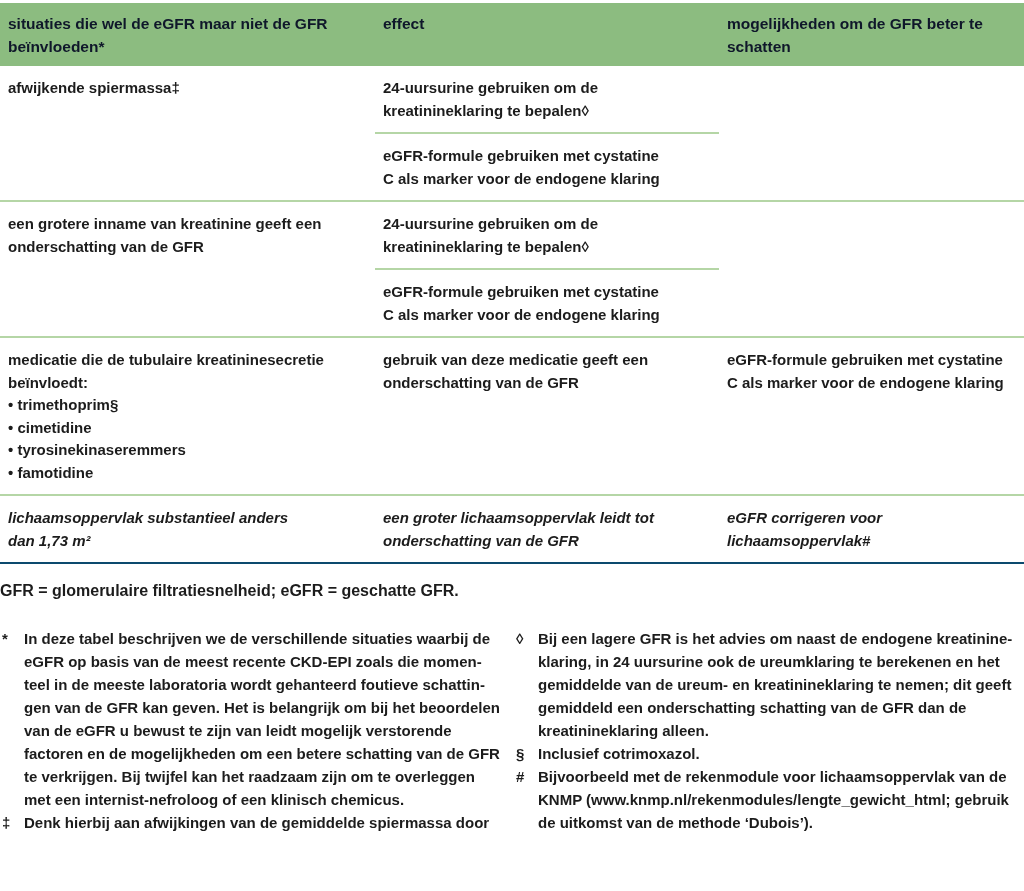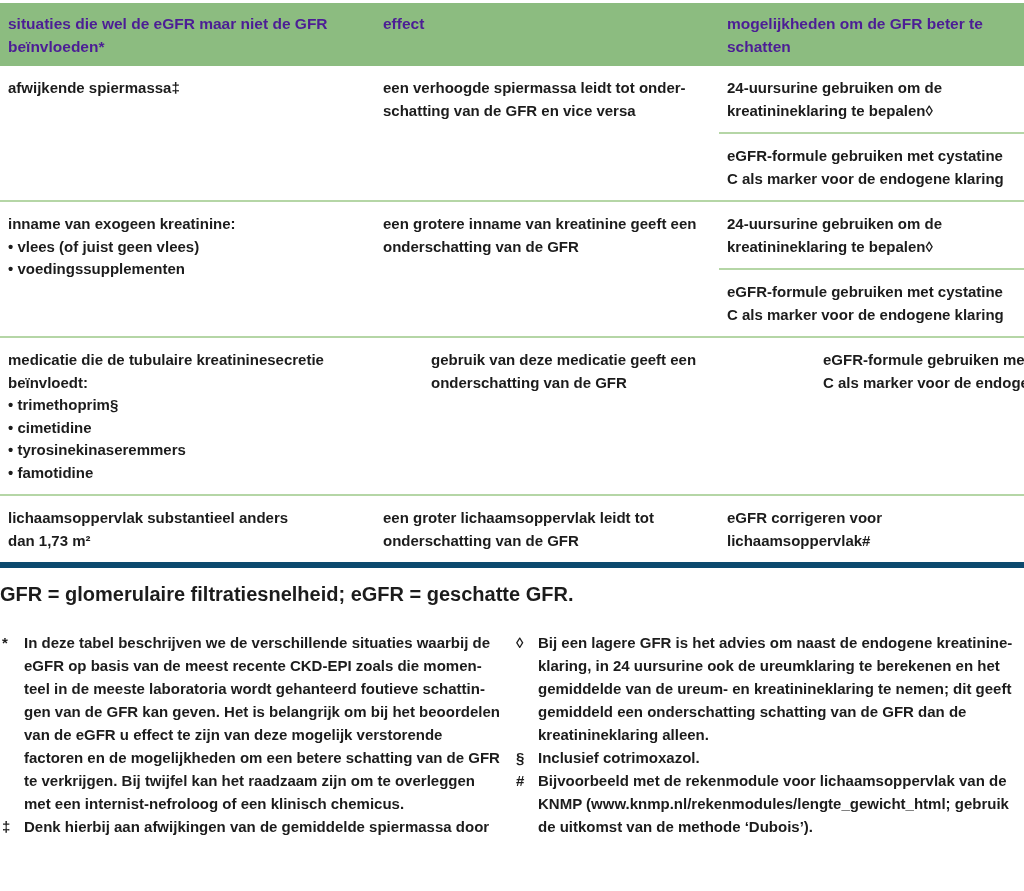--- a/index.html
+++ b/index.html
@@ -8,38 +8,38 @@
     font-family:"Liberation Sans", sans-serif;
     font-weight:bold; color:#1c1c1c;
     -webkit-font-smoothing:antialiased;
   }
   .page { padding-top:3px; }
 
   
   .tbl { width:1024px; }
   .thead {
     display:grid; grid-template-columns:375px 344px 305px;
-    background:#8cbc80; color:#4c1d95;
+    background:#8cbc80; color:#0f172a;
     min-height:62px; box-sizing:border-box;
   }
   .hcell { padding:9px 8px 8px; font-size:15.5px; line-height:23px; }
   .trow {
     display:grid; grid-template-columns:375px 344px 305px;
     box-sizing:border-box; border-top:2px solid #b5d6a6;
   }
   .trow.first { border-top:none; }
-  .trow.last  { border-bottom:6px solid #0c4a6e; }
+  .trow.last  { border-bottom:2px solid #0c4a6e;font-style:italic; }
   .cell { padding:11px 8px 10px; font-size:15px; line-height:22.5px; box-sizing:border-box; }
   .options-cell { padding:0; display:flex; flex-direction:column; }
   .option-cell { padding:11px 8px 10px; font-size:15px; line-height:22.5px; box-sizing:border-box; }
   .option-cell + .option-cell { border-top:2px solid #b5d6a6; }
   .tline { white-space:nowrap; }
 
   
-  .abbrev { margin:15px 0 0 0; font-size:20px; line-height:23px; }
+  .abbrev { margin:15px 0 0 0; font-size:16px; line-height:23px; }
 
   
   .footnotes {
     margin-top:25px;
     display:grid; grid-template-columns:514px 510px;
   }
   .fcol { padding-left:2px; }
   .footnote { display:grid; grid-template-columns:22px 1fr; font-size:15px; line-height:23px; }
   .fn-marker { }
   .fn-lines { }
@@ -60,57 +60,48 @@
         <div class="hcell">
           <div class="tline">mogelijkheden om de GFR beter te</div>
           <div class="tline">schatten</div>
         </div>
       </div>
     <div id="tbody">
         <div class="trow first" style="min-height: 124px;">
           <div class="cell">
             <div class="tline">afwijkende spiermassa‡</div>
           </div>
-          <div class="cell">
-            <div class="tline">een verhoogde spiermassa leidt tot onder-</div>
-            <div class="tline">schatting van de GFR en vice versa</div>
-          </div>
           <div class="cell options-cell">
             <div class="option-cell">
               <div class="tline">24-uursurine gebruiken om de</div>
               <div class="tline">kreatinineklaring te bepalen◊</div>
             </div>
             <div class="option-cell">
               <div class="tline">eGFR-formule gebruiken met cystatine</div>
               <div class="tline">C als marker voor de endogene klaring</div>
             </div>
           </div>
         </div>
         <div class="trow" style="min-height: 122px;">
-          <div class="cell">
-            <div class="tline">inname van exogeen kreatinine:</div>
-            <div class="tline">• vlees (of juist geen vlees)</div>
-            <div class="tline">• voedingssupplementen</div>
-          </div>
           <div class="cell">
             <div class="tline">een grotere inname van kreatinine geeft een</div>
             <div class="tline">onderschatting van de GFR</div>
           </div>
           <div class="cell options-cell">
             <div class="option-cell">
               <div class="tline">24-uursurine gebruiken om de</div>
               <div class="tline">kreatinineklaring te bepalen◊</div>
             </div>
             <div class="option-cell">
               <div class="tline">eGFR-formule gebruiken met cystatine</div>
               <div class="tline">C als marker voor de endogene klaring</div>
             </div>
           </div>
         </div>
-        <div class="trow" style="min-height: 147px; gap: 48px;">
+        <div class="trow" style="min-height: 147px;">
           <div class="cell">
             <div class="tline">medicatie die de tubulaire kreatininesecretie</div>
             <div class="tline">beïnvloedt:</div>
             <div class="tline">• trimethoprim§</div>
             <div class="tline">• cimetidine</div>
             <div class="tline">• tyrosinekinaseremmers</div>
             <div class="tline">• famotidine</div>
           </div>
           <div class="cell">
             <div class="tline">gebruik van deze medicatie geeft een</div>
@@ -146,21 +137,21 @@
 
   <div class="footnotes">
     <div class="fcol" id="fn-left">
         <div class="footnote">
           <span class="fn-marker">*</span>
           <div class="fn-lines">
             <div class="tline">In deze tabel beschrijven we de verschillende situaties waarbij de</div>
             <div class="tline">eGFR op basis van de meest recente CKD-EPI zoals die momen-</div>
             <div class="tline">teel in de meeste laboratoria wordt gehanteerd foutieve schattin-</div>
             <div class="tline">gen van de GFR kan geven. Het is belangrijk om bij het beoordelen</div>
-            <div class="tline">van de eGFR u effect te zijn van deze mogelijk verstorende</div>
+            <div class="tline">van de eGFR u bewust te zijn van leidt mogelijk verstorende</div>
             <div class="tline">factoren en de mogelijkheden om een betere schatting van de GFR</div>
             <div class="tline">te verkrijgen. Bij twijfel kan het raadzaam zijn om te overleggen</div>
             <div class="tline">met een internist-nefroloog of een klinisch chemicus.</div>
           </div>
         </div>
         <div class="footnote">
           <span class="fn-marker">‡</span>
           <div class="fn-lines">
             <div class="tline">Denk hierbij aan afwijkingen van de gemiddelde spiermassa door</div>
           </div>

